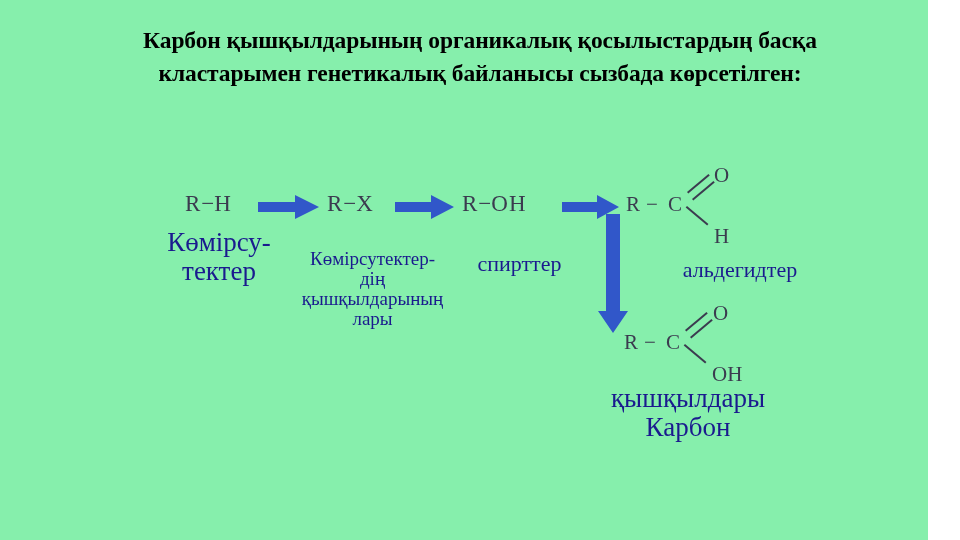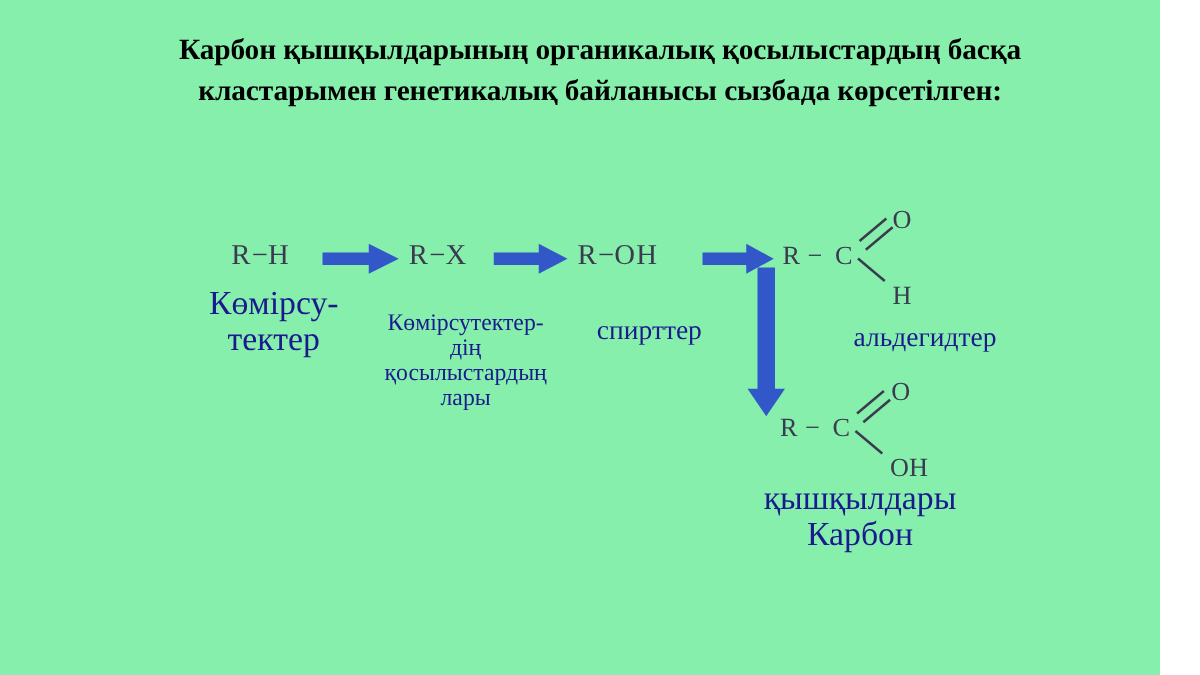--- a/index.html
+++ b/index.html
@@ -123,21 +123,21 @@
     <svg class="arrow-svg" style="left:258px; top:194px;" width="62" height="26" viewBox="0 0 62 26">
       <path d="M0,8 L37,8 L37,1 L61,13 L37,25 L37,18 L0,18 Z" fill="#3157c9"></path>
     </svg>
 
     <div class="formula" style="left:327px; top:191px;text-align:right;">
       <span>R</span><span class="dash">−</span><span>X</span>
     </div>
     <div class="label small" style="left:285px; top:249px; width:175px;">
       <span class="ln">Көмірсутектер-</span>
       <span class="ln">дің</span>
-      <span class="ln">қосылыстардың</span>
+      <span class="ln">қышқылдарының</span>
       <span class="ln">лары</span>
     </div>
 
     <svg class="arrow-svg" style="left:395px; top:194px;" width="60" height="26" viewBox="0 0 60 26">
       <path d="M0,8 L36,8 L36,1 L59,13 L36,25 L36,18 L0,18 Z" fill="#3157c9"></path>
     </svg>
 
     <div class="formula" style="left:462px; top:191px;">
       <span>R</span><span class="dash">−</span><span>OH</span>
     </div>

